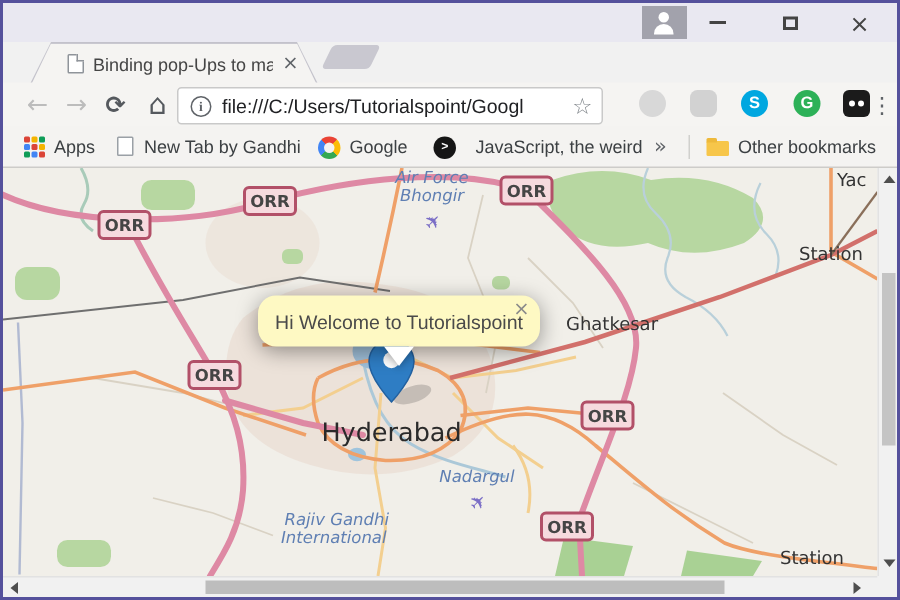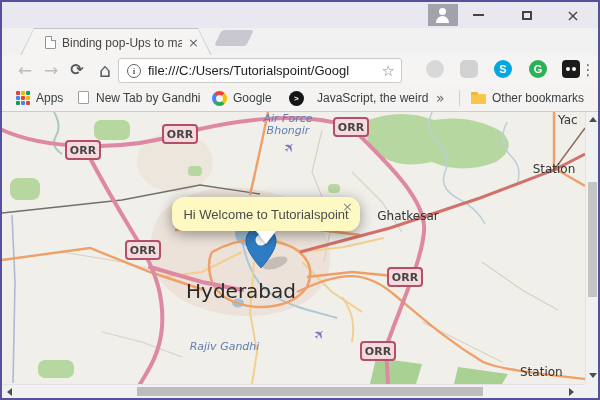--- a/index.html
+++ b/index.html
@@ -252,33 +252,35 @@
       <path d="M552,58 L583,16" stroke="#8a6f5a" stroke-width="1.5" fill="none"></path>
     </svg>
 
     <div class="orr" style="left:63px; top:28px;">ORR</div>
     <div class="orr" style="left:160px; top:12px;">ORR</div>
     <div class="orr" style="left:331px; top:5px;">ORR</div>
     <div class="orr" style="left:123px; top:128px;">ORR</div>
     <div class="orr" style="left:385px; top:155px;">ORR</div>
     <div class="orr" style="left:358px; top:229px;">ORR</div>
 
-    <div class="map-label" style="left:164px; top:167px; width:150px; font-size:20px;">Hyderabad</div>
+    <div class="map-label" style="left:184px; top:167px; width:150px; font-size:17px;">Hyderabad</div>
     <div class="map-label" style="left:356px; top:97px; width:100px; font-size:12px; color:#333;">Ghatkesar</div>
     <div class="map-label" style="left:512px; top:50px; width:80px; font-size:12px; color:#333;">Station</div>
     <div class="map-label" style="left:556px; top:1px; width:40px; font-size:12px; color:#333; text-align:left; overflow:hidden;">Yac</div>
     <div class="map-label" style="left:518px; top:253px; width:70px; font-size:12px; color:#333; text-align:left; overflow:hidden;">Station</div>
 
     <div class="map-label aero" style="left:246px; top:0px; width:80px;">Air Force</div>
     <div class="map-label aero" style="left:246px; top:12px; width:80px;">Bhongir</div>
     <div class="map-label" style="left:277px; top:25px; width:20px;"><span class="plane">✈</span></div>
 
+    <div class="map-label aero" style="left:276px; top:199px; width:80px;">Nadargul</div>
     <div class="map-label" style="left:307px; top:212px; width:20px;"><span class="plane">✈</span></div>
 
     <div class="map-label aero" style="left:180px; top:228px; width:85px;">Rajiv Gandhi</div>
+    <div class="map-label aero" style="left:178px; top:240px; width:85px;">International</div>
 
     <svg width="48" height="46" viewBox="0 0 48 46" style="position:absolute; left:243px; top:114px; overflow:visible;">
       <ellipse cx="30" cy="37" rx="13" ry="5.5" fill="rgba(60,60,60,0.22)" transform="rotate(-18 30 37)"></ellipse>
       <path d="M16,0 C8,0 1,7 1,15 C1,26 16,42 16,42 C16,42 31,26 31,15 C31,7 24,0 16,0 Z" fill="#2e7dc4" stroke="#2261a0" stroke-width="1"></path>
       <circle cx="16" cy="14" r="5.5" fill="#ffffff"></circle>
     </svg>
 
     <div class="popup">
       <div class="popup-text">Hi Welcome to Tutorialspoint</div>
       <span class="popup-close">×</span>

